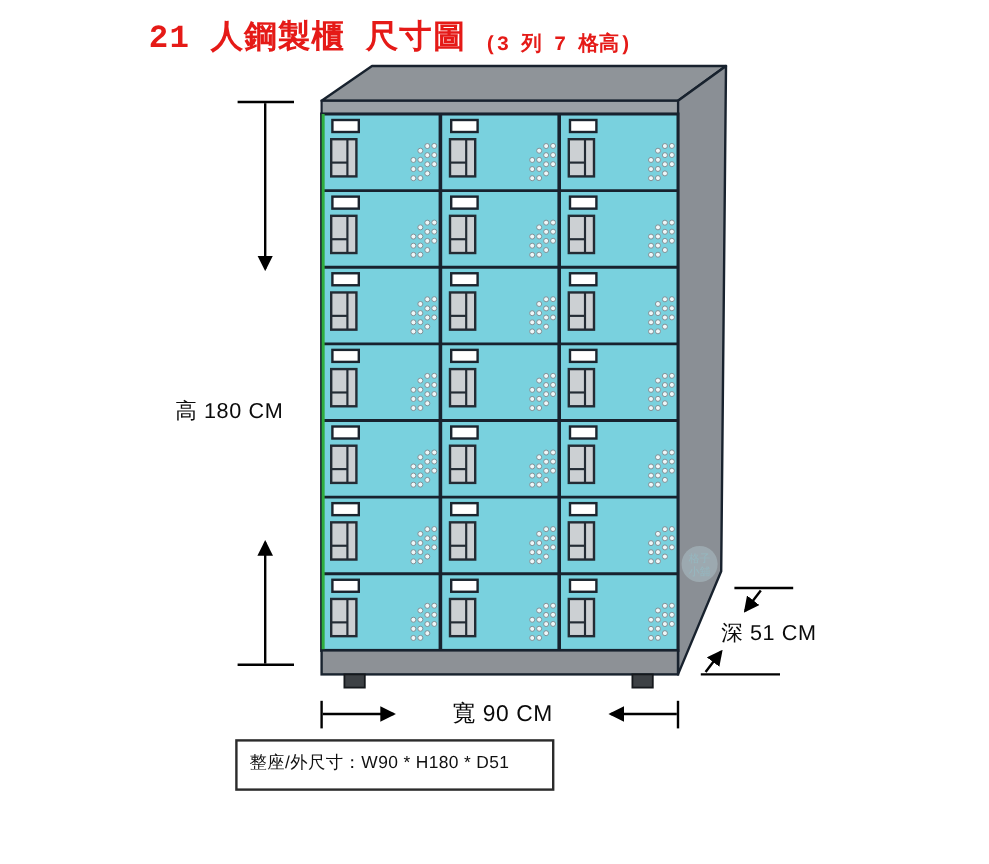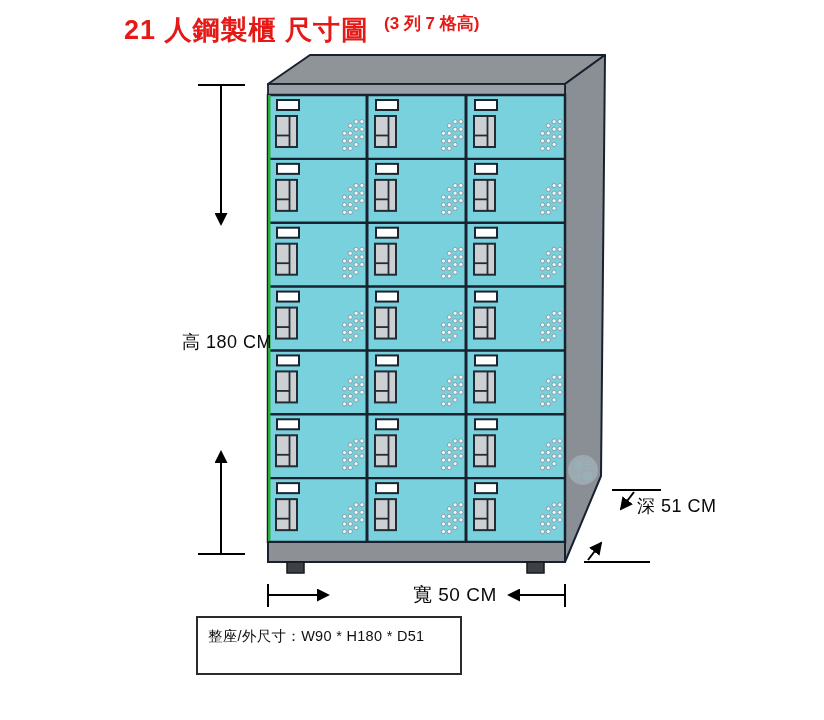--- a/index.html
+++ b/index.html
@@ -2,38 +2,38 @@
 <html><head>
 <meta charset="utf-8">
 <style>
   html,body{margin:0;padding:0;}
   body{
     width:824px;height:720px;background:#ffffff;position:relative;overflow:hidden;
     font-family:"Liberation Sans","DejaVu Sans",sans-serif;
   }
   .stage{position:absolute;inset:0;}
   .title-row{
-    position:absolute;left:124px;top:12px;display:flex;align-items:flex-start;
+    position:absolute;left:124px;top:12px;display:flex;align-items:flex-end;
     white-space:nowrap;
+    font-family:Liberation Mono, monospace;
   }
   .title-main{font-size:27px;font-weight:bold;letter-spacing:1px;}
   .title-sub{font-size:17px;font-weight:bold;margin-left:15px;}
   svg.diagram{position:absolute;left:0;top:0;}
   .dim-label{
     position:absolute;font-size:18px;color:#0a0a0a;white-space:nowrap;
     letter-spacing:0.5px;
-    margin-left:36px;
   }
   #height-label{left:146px;top:330px;}
   #width-label{left:377px;top:582px;font-size:19px;}
-  #depth-label{left:601px;top:494px;}
+  #depth-label{left:601px;top:515px;}
   .spec-box{
     position:absolute;left:196px;top:616px;width:252px;
     border:2px solid #2b2b2b;background:#ffffff;
-    padding:7px 0 24px 10px;font-size:14.5px;color:#101010;line-height:23.5px;
+    padding:7px 0 8px 10px;font-size:14.5px;color:#101010;line-height:23.5px;
     letter-spacing:0.3px;white-space:nowrap;
   }
 </style>
 </head>
 <body>
 
 <div class="stage">
 
   <div class="title-row">
     <span class="title-main" style="color: rgb(229, 26, 23);">21 人鋼製櫃 尺寸圖</span>
@@ -597,20 +597,20 @@
 
     <g stroke="#000000" stroke-width="2">
       <line x1="612" y1="490" x2="661" y2="490"></line>
       <line x1="634" y1="492" x2="621" y2="509" marker-end="url(#ah)"></line>
       <line x1="588" y1="560" x2="601" y2="543" marker-end="url(#ah)"></line>
       <line x1="584" y1="562" x2="650" y2="562"></line>
     </g>
   </svg>
 
   <div class="dim-label" id="height-label">高 180 CM</div>
-  <div class="dim-label" id="width-label">寬 50 CM</div>
+  <div class="dim-label" id="width-label">寬 90 CM</div>
   <div class="dim-label" id="depth-label">深 51 CM</div>
 
   <div class="spec-box">
     <div>整座/外尺寸：W90 * H180 * D51</div>
   </div>
 
 </div>
 
 </body></html>

